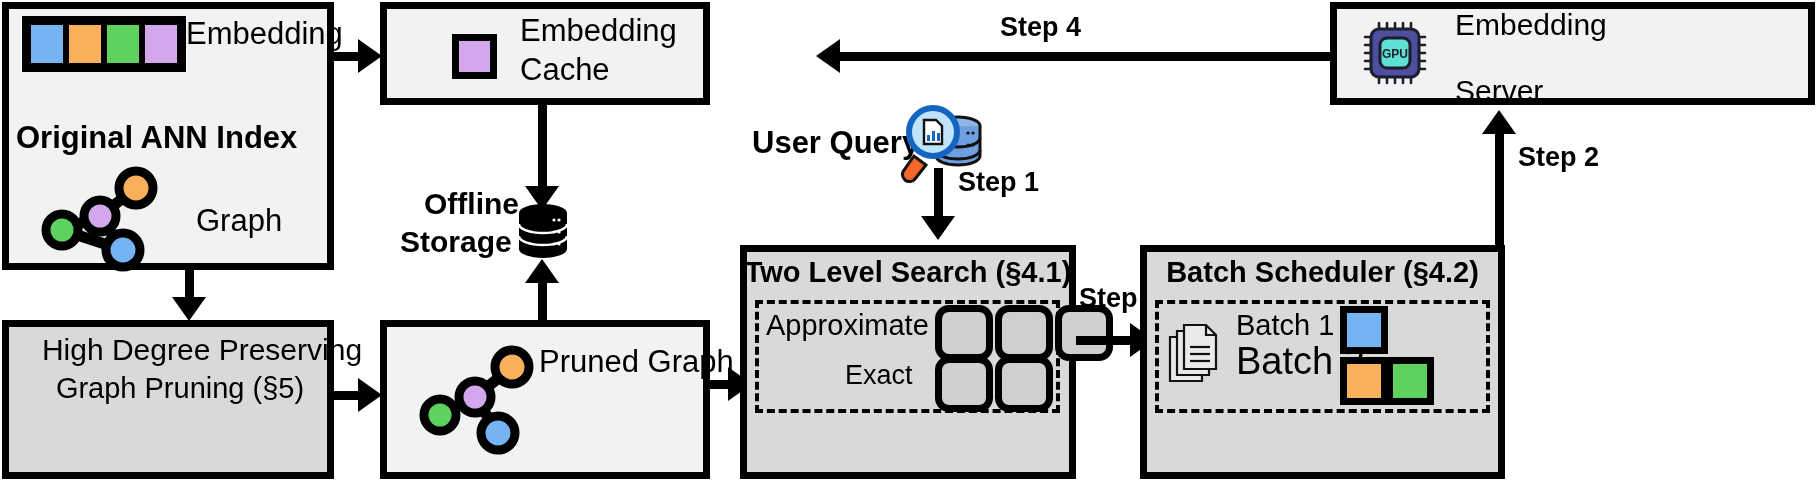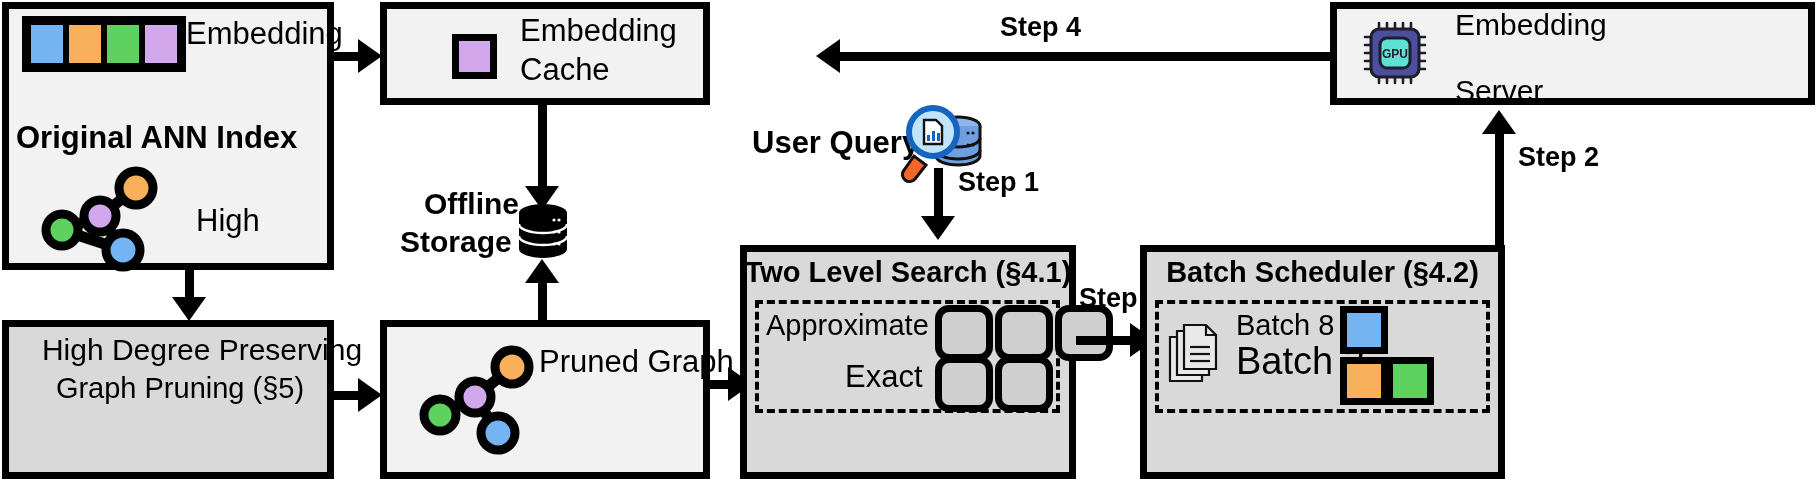--- a/index.html
+++ b/index.html
@@ -58,21 +58,21 @@
     <line class="gedge" x1="96" y1="20" x2="60" y2="48"></line>
     <line class="gedge" x1="60" y1="48" x2="22" y2="62"></line>
     <line class="gedge" x1="60" y1="48" x2="83" y2="82"></line>
     <line class="gedge" x1="22" y1="62" x2="83" y2="82"></line>
     <circle class="gnode" cx="96" cy="20" r="17" fill="#f8b05a"></circle>
     <circle class="gnode" cx="60" cy="48" r="16" fill="#d3a7ec"></circle>
     <circle class="gnode" cx="22" cy="62" r="16" fill="#5fd15f"></circle>
     <circle class="gnode" cx="83" cy="82" r="17" fill="#74b4f2"></circle>
   </svg>
 
-  <div class="lbl" style="left:196px;top:204px;font-size:31px;">High</div>
+  <div class="lbl" style="left:196px;top:204px;font-size:31px;">Graph</div>
 
   <div class="box shaded" style="left:2px;top:320px;width:332px;height:159px;"></div>
   <div class="lbl c" style="left:2px;top:333px;width:400px;font-size:30px;">High Degree Preserving</div>
   <div class="lbl c" style="left:14px;top:372px;width:332px;font-size:29px;">Graph Pruning (§5)</div>
 
   <div class="shaft" style="left:185px;top:270px;width:9px;height:31px;"></div>
   <div class="tri down" style="left:172px;top:297px;"></div>
 
   <div class="shaft" style="left:334px;top:391px;width:38px;height:9px;"></div>
   <div class="tri right" style="left:358px;top:378px;"></div>
@@ -165,21 +165,21 @@
 
   <div class="dashed" style="left:755px;top:300px;width:305px;height:113px;"></div>
 
   <div class="lbl" style="left:766px;top:309px;font-size:29px;">Approximate</div>
   <div class="qrow" style="left:935px;top:305px;gap:2px;">
     <div class="qbox"></div>
     <div class="qbox"></div>
     <div class="qbox"></div>
   </div>
 
-  <div class="lbl" style="left:845px;top:360px;font-size:31px;">Exact</div>
+  <div class="lbl" style="left:845px;top:360px;font-size:27px;">Exact</div>
   <div class="qrow" style="left:935px;top:356px;gap:2px;">
     <div class="qbox"></div>
     <div class="qbox"></div>
   </div>
 
 
   <div class="shaft" style="left:1076px;top:336px;width:75px;height:9px;"></div>
   <div class="tri right" style="left:1130px;top:323px;"></div>
   <div class="lbl b" style="left:1079px;top:283px;font-size:27px;">Step 2</div>
 
@@ -195,21 +195,21 @@
       <path d="M16 2 h22 l10 10 v34 h-32 Z"></path>
     </g>
     <g stroke="#111" stroke-width="2.2" fill="none">
       <path d="M38 2 v10 h10"></path>
       <path d="M22 24 h20"></path>
         <path d="M22 31 h20"></path>
         <path d="M22 38 h20"></path>
     </g>
   </svg>
 
-  <div class="lbl" style="left:1236px;top:309px;font-size:29px;">Batch 8</div>
+  <div class="lbl" style="left:1236px;top:309px;font-size:29px;">Batch 1</div>
   <div class="swatch" style="left:1340px;top:306px;width:48px;height:48px;background:#74b4f2;"></div>
 
   <div class="lbl" style="left:1236px;top:340px;font-size:38px;">Batch 2</div>
   <div class="swatch" style="left:1340px;top:357px;width:48px;height:48px;background:#f8b05a;"></div>
   <div class="swatch" style="left:1386px;top:357px;width:48px;height:48px;background:#5fd15f;"></div>
 
 
   <div class="shaft" style="left:1495px;top:130px;width:9px;height:115px;"></div>
   <div class="tri up" style="left:1482px;top:110px;"></div>
   <div class="lbl b" style="left:1518px;top:142px;font-size:27px;">Step 2</div>

